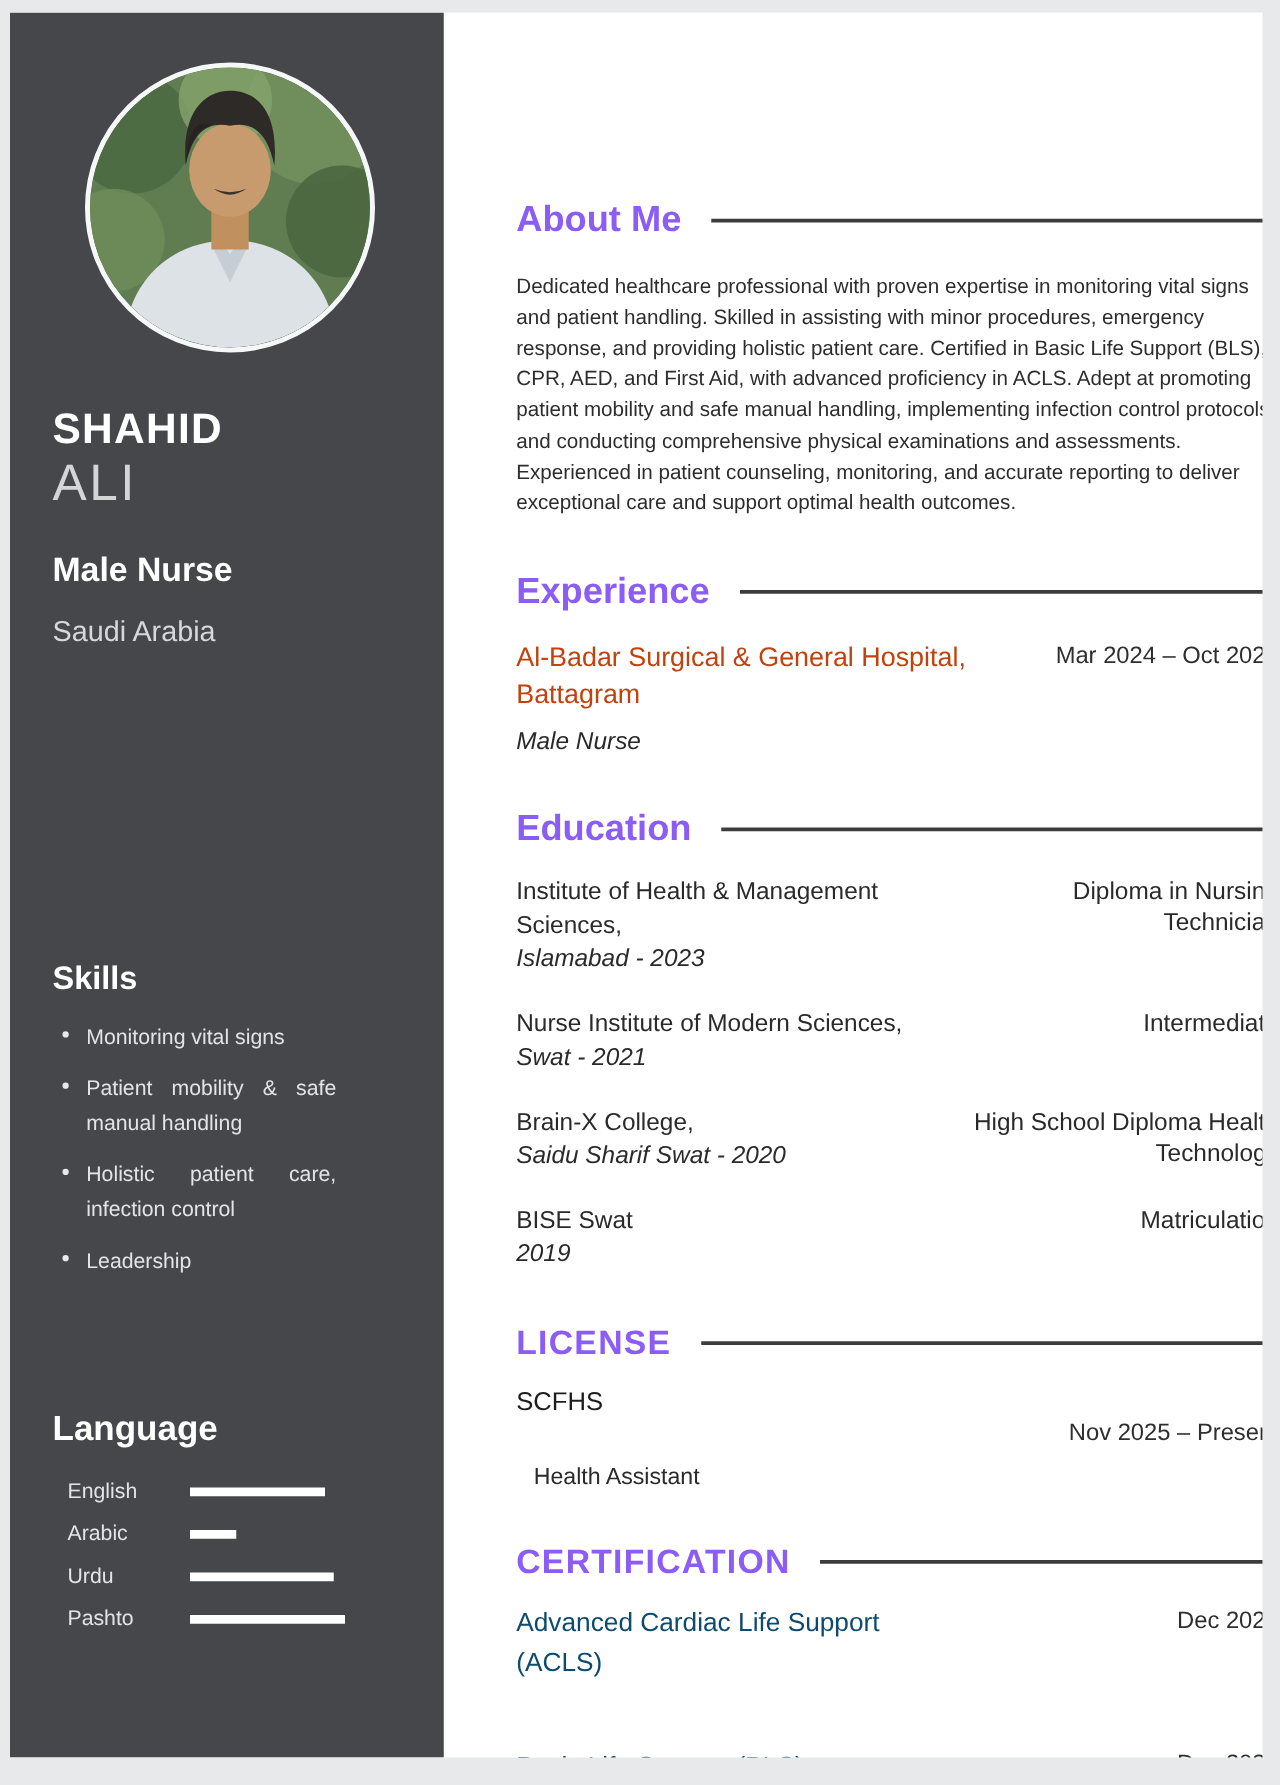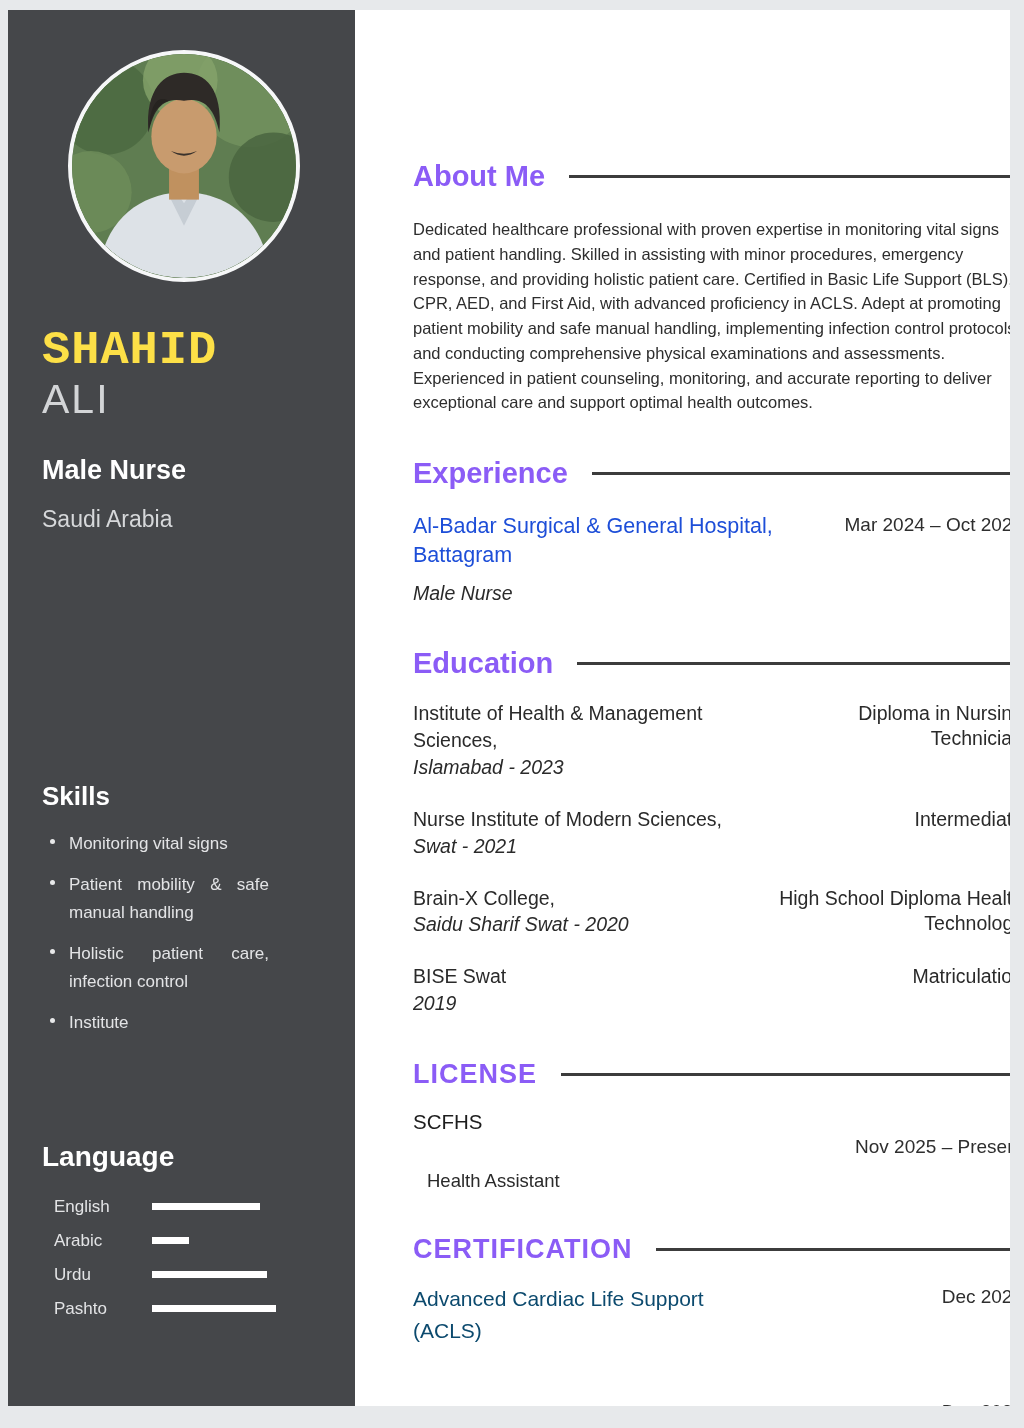--- a/index.html
+++ b/index.html
@@ -30,23 +30,22 @@
     margin: 10px auto 0;
     border-radius: 50%;
     border: 4px solid #f6f7f8;
     overflow: hidden;
     background: #5d7a50;
   }
   .photo-wrap svg { display: block; width: 100%; height: 100%; }
 
   .name-block { margin-top: 44px; }
   .name-first {
-    font-size: 47px; font-weight: 800; letter-spacing: 1px; color: #fde047;
+    font-size: 34px; font-weight: 800; letter-spacing: 1px; color: #ffffff;
     line-height: 1.05;
-    font-family: Liberation Mono, monospace;
   }
   .name-last {
     font-size: 41px; font-weight: 300; letter-spacing: 2px; color: #d3d5d7;
     line-height: 1.2;
   }
   .job-title { margin-top: 30px; font-size: 27px; font-weight: 700; color: #ffffff; }
   .location  { margin-top: 20px; font-size: 23px; font-weight: 400; color: #d6d8da; }
 
   .skills-block { margin-top: 248px; }
   .side-heading { font-size: 26px; font-weight: 700; color: #ffffff; margin-top: 18px; }
@@ -83,21 +82,21 @@
   .head-rule { flex: 1; height: 2.5px; background: #3c3c3c; margin-left: 24px; }
 
   .about-text {
     margin-top: 24px;
     font-size: 16.5px; line-height: 1.5; color: #2d2d2d;
   }
 
   .section { margin-top: 42px; }
 
   .exp-row { display: flex; margin-top: 22px; }
-  .exp-org { font-size: 21.5px; color: #1d4ed8; line-height: 1.35; width: 380px; }
+  .exp-org { font-size: 21.5px; color: #c2410c; line-height: 1.35; width: 380px; }
   .exp-dates { margin-left: auto; font-size: 19px; color: #2e2e2e; padding-top: 2px; }
   .exp-role { margin-top: 12px; font-size: 19.5px; font-style: italic; color: #2a2a2a; }
 
   .edu-list { margin-top: 20px; }
   .edu-row { display: flex; margin-bottom: 25px; }
   .edu-left { width: 360px; font-size: 19.5px; color: #2a2a2a; line-height: 1.38; }
   .edu-detail { font-style: italic; }
   .edu-right {
     margin-left: auto; width: 250px; text-align: right;
     font-size: 19.5px; color: #2a2a2a; line-height: 1.3; padding-top: 1px;
@@ -163,21 +162,21 @@
         <div class="skill-item">
           <span class="skill-dot"></span>
           <span class="skill-text">Patient mobility &amp; safe manual handling</span>
         </div>
         <div class="skill-item">
           <span class="skill-dot"></span>
           <span class="skill-text">Holistic patient care, infection control</span>
         </div>
         <div class="skill-item">
           <span class="skill-dot"></span>
-          <span class="skill-text">Institute</span>
+          <span class="skill-text">Leadership</span>
         </div>
       </div>
     </div>
 
     <div class="language-block">
       <div class="side-heading">Language</div>
       <div class="lang-rows">
         <div class="lang-row">
           <span class="lang-label">English</span>
           <span class="lang-track">

